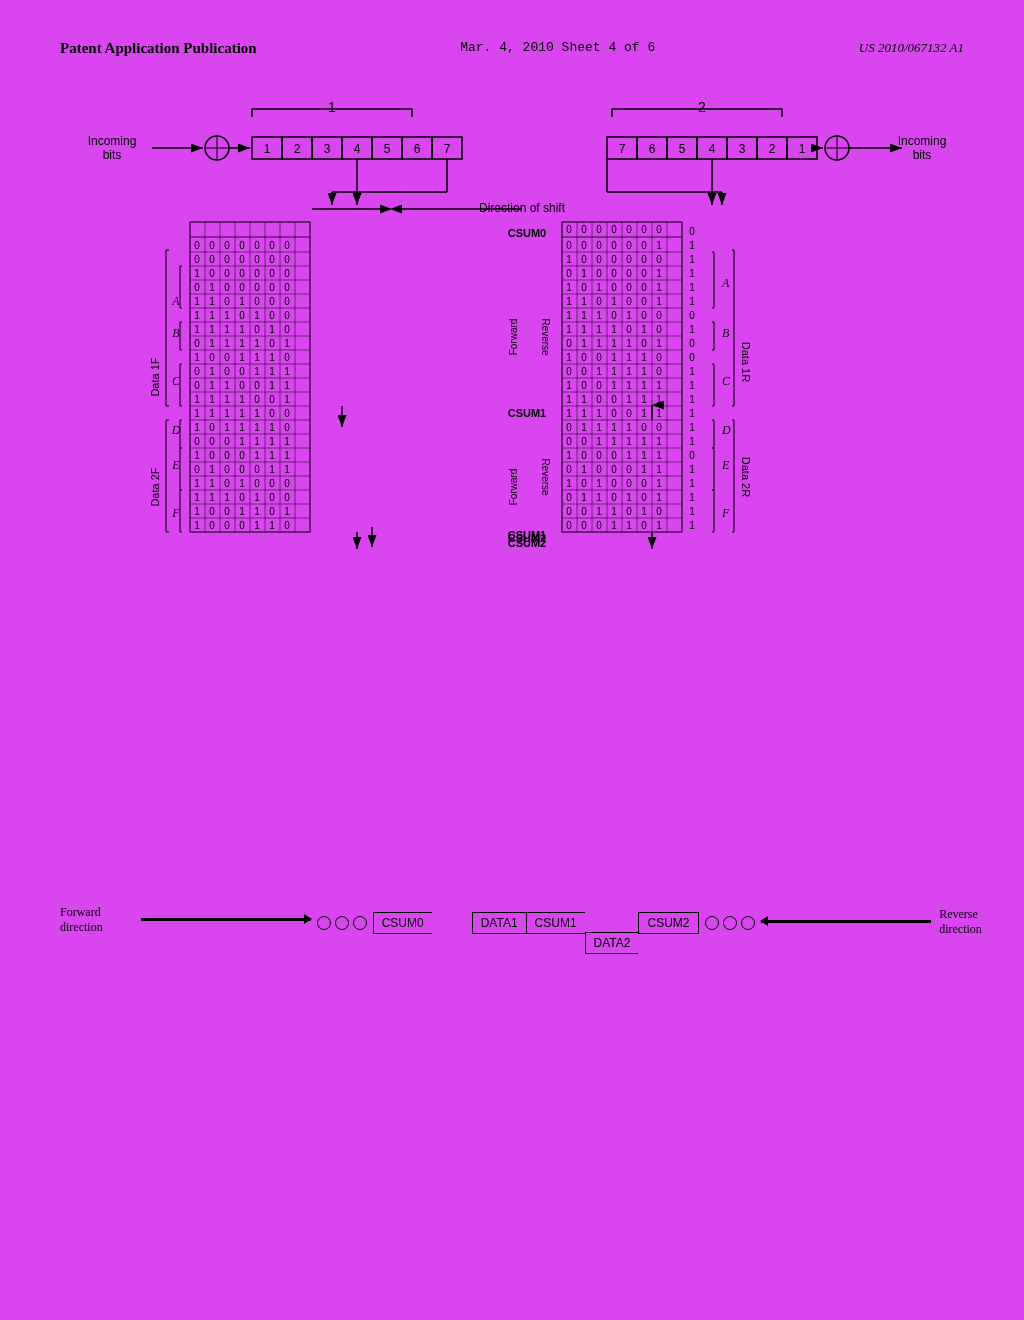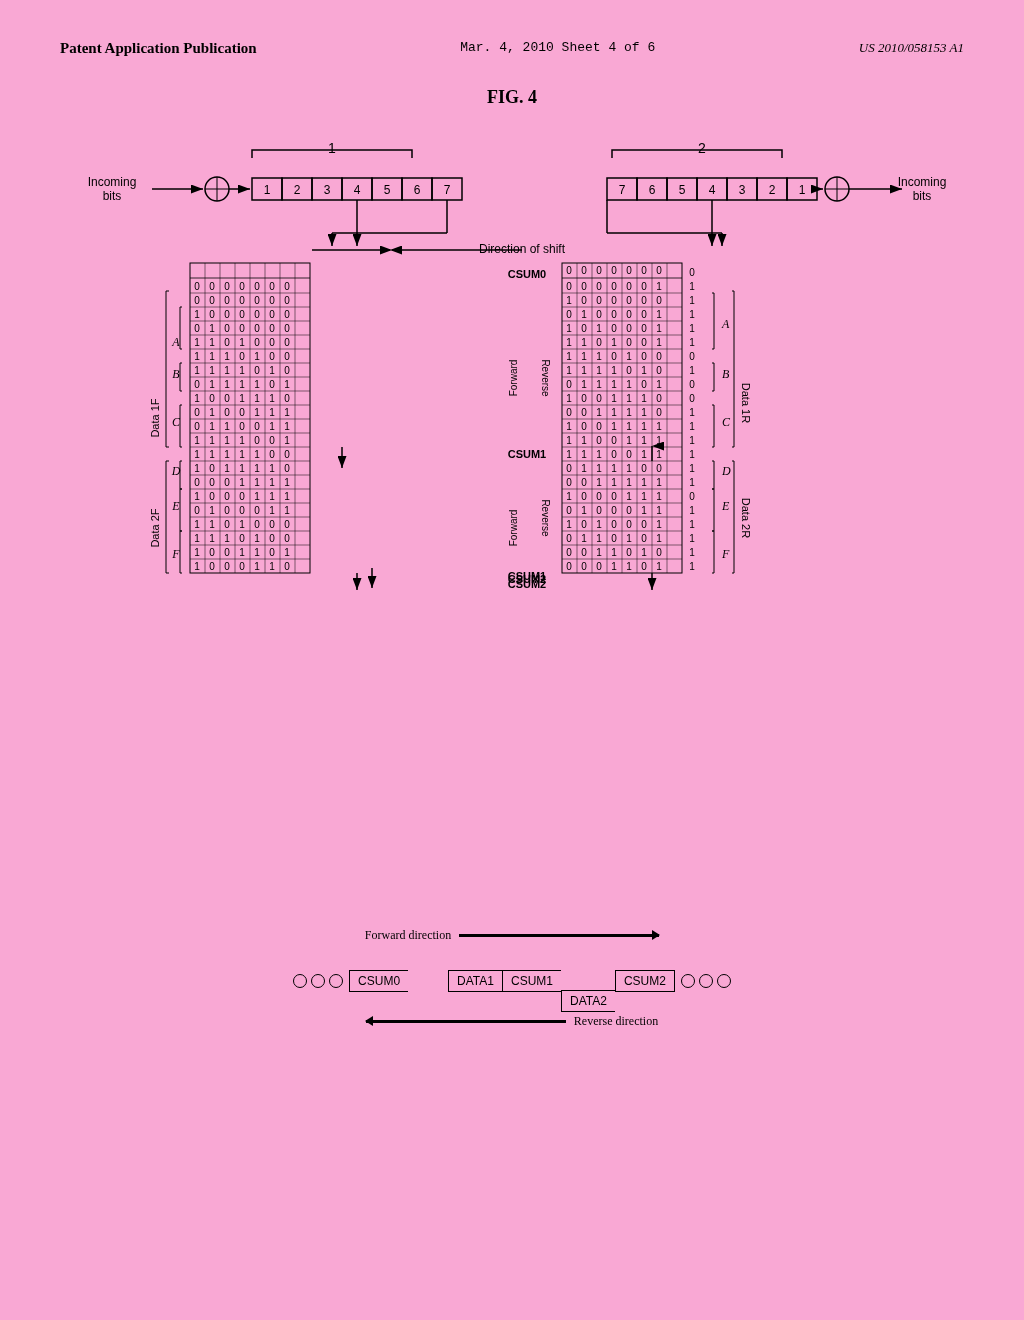--- a/index.html
+++ b/index.html
@@ -8,21 +8,21 @@
       font-family: 'Times New Roman', Times, serif;
       width: 1024px;
       min-height: 1320px;
       position: relative;
       overflow-x: hidden;
     }
 
     .page {
       width: 1024px;
       min-height: 1320px;
-      background: #f9a8d4;
+      background: #d946ef;
       padding: 40px 60px;
       position: relative;
     }
 
     .header {
       display: flex;
       justify-content: space-between;
       align-items: flex-start;
       margin-bottom: 30px;
       font-size: 14px;
@@ -58,21 +58,21 @@
       margin: 0 auto;
     }
 
     svg {
       display: block;
     }
 
     .bottom-diagram {
       margin-top: 20px;
       display: flex;
-      flex-direction: column;
+      flex-direction: row;
       align-items: center;
     }
 
     .bottom-row {
       display: flex;
       align-items: center;
       gap: 0;
       margin-top: 5px;
     }
 
@@ -114,24 +114,23 @@
     }
   </style>
 </head>
 <body>
 
 <div class="page">
 
   <div class="header">
     <div class="header-left">Patent Application Publication</div>
     <div class="header-center">Mar. 4, 2010    Sheet 4 of 6</div>
-    <div class="header-right">US 2010/058153 A1</div>
+    <div class="header-right">US 2010/067132 A1</div>
   </div>
 
-  <div class="fig-title">FIG. 4</div>
 
   <div class="diagram-container">
     <svg width="900" height="780" viewBox="0 0 900 780" xmlns="http://www.w3.org/2000/svg" style="margin:0 auto;display:block;">
       <defs>
         <marker id="arrowhead" markerWidth="8" markerHeight="6" refX="8" refY="3" orient="auto">
           <polygon points="0 0, 8 3, 0 6" fill="#000"></polygon>
         </marker>
         <marker id="arrowhead-left" markerWidth="8" markerHeight="6" refX="0" refY="3" orient="auto">
           <polygon points="8 0, 0 3, 8 6" fill="#000"></polygon>
         </marker>

